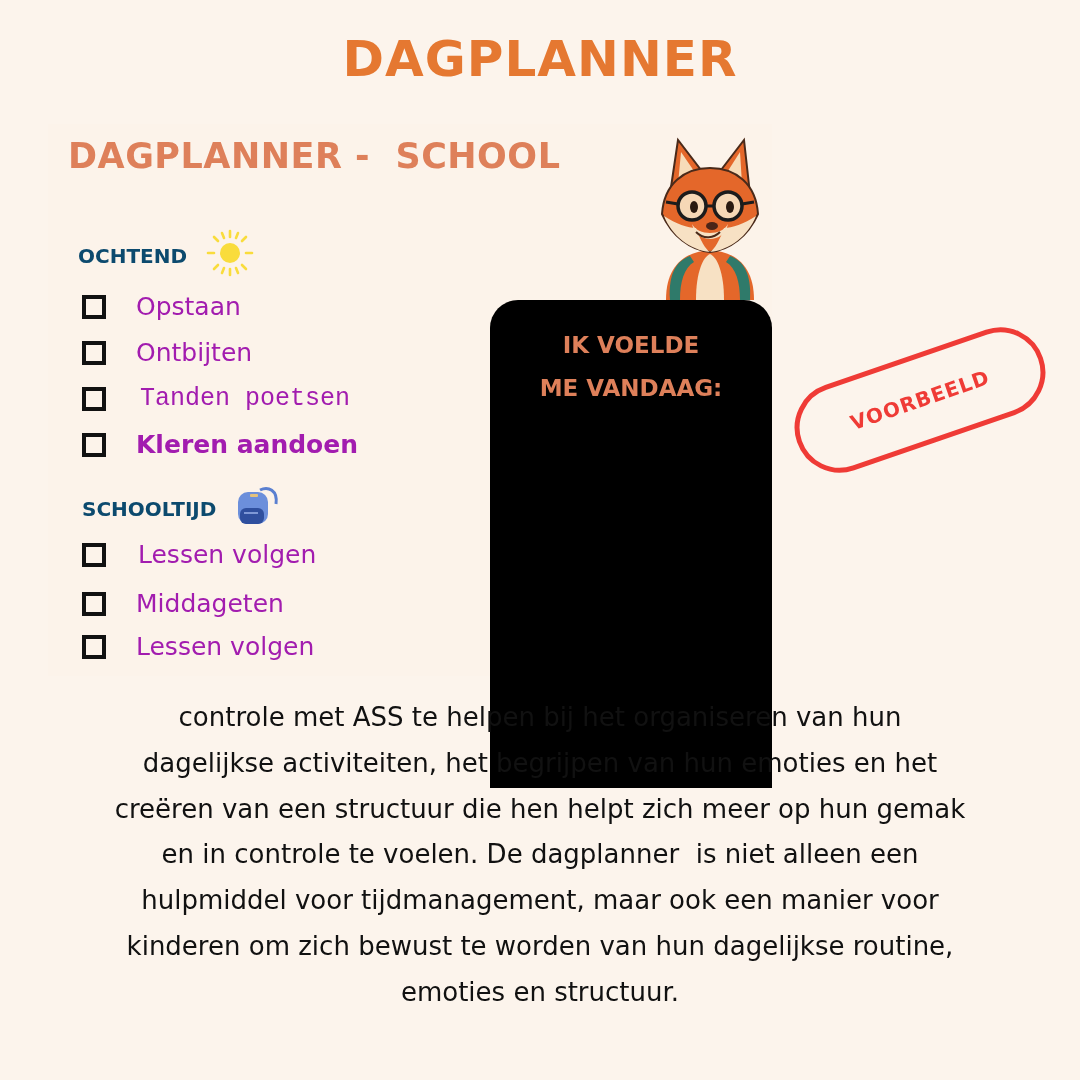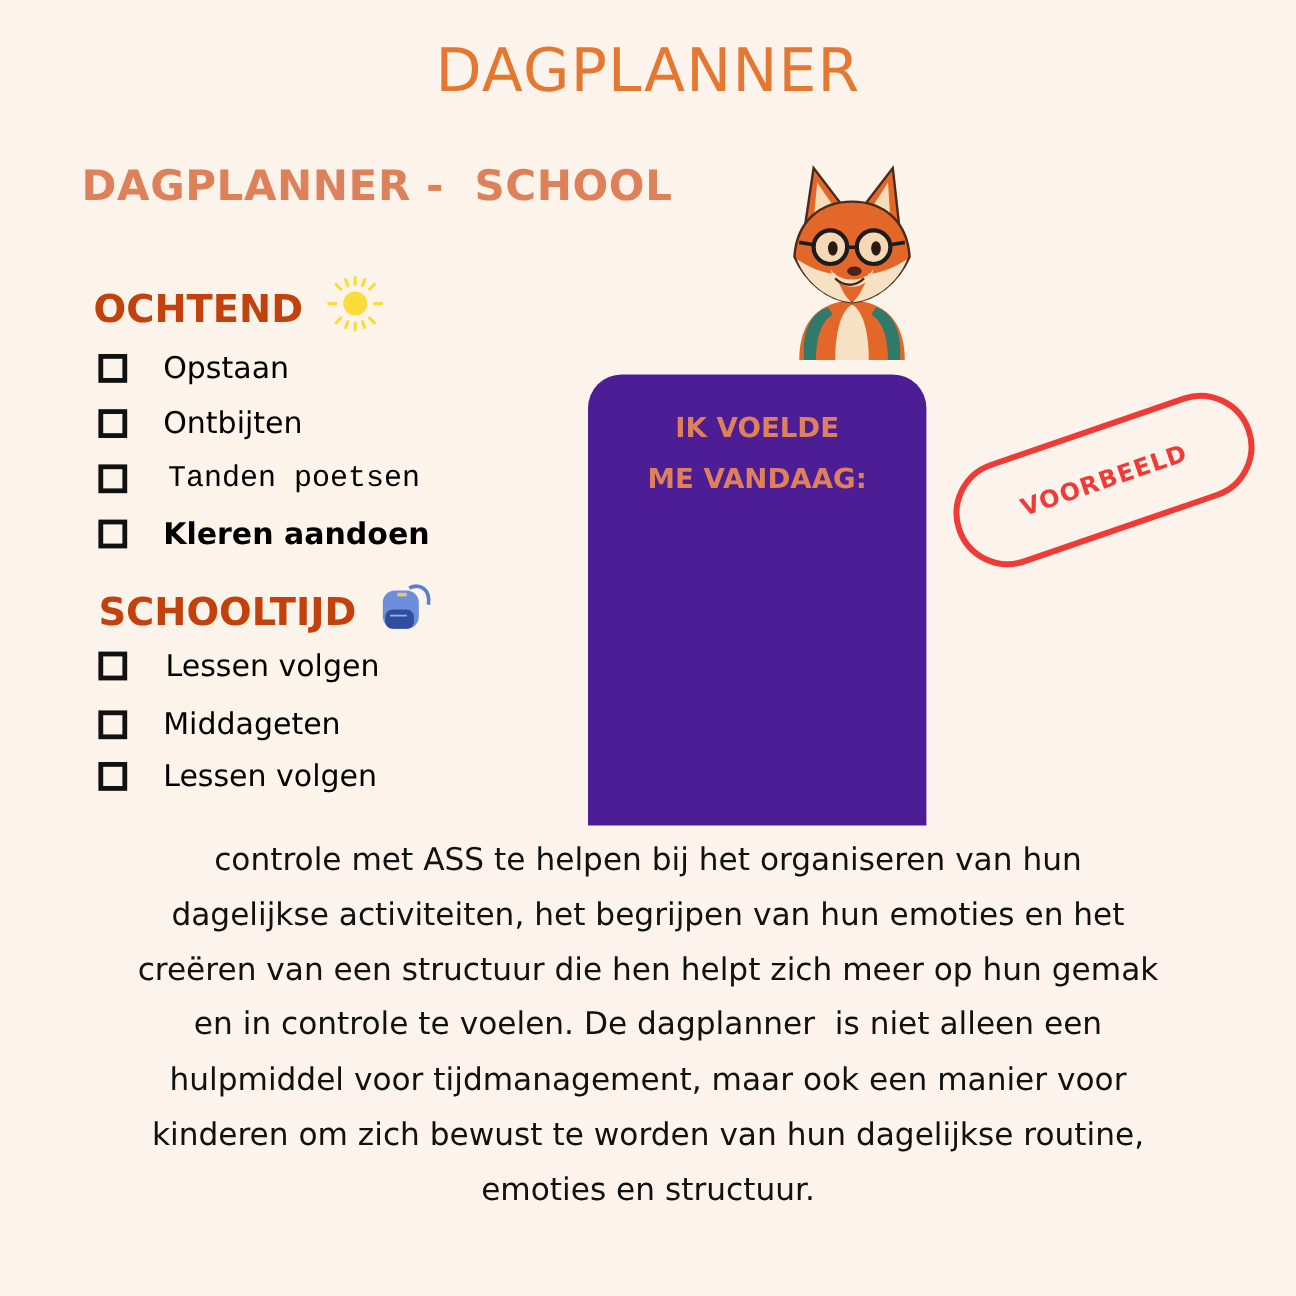--- a/index.html
+++ b/index.html
@@ -6,49 +6,49 @@
   body {
     width: 1080px; height: 1080px; overflow: hidden;
     background: #fcf4ec;
     font-family: "DejaVu Sans", sans-serif;
     position: relative;
   }
   .main-title {
     position: absolute; left: 0; top: 30px; width: 1080px;
     text-align: center;
     font-family: "DejaVu Sans", sans-serif;
-    font-weight: normal; font-size: 50px; letter-spacing: 1px;
+    font-weight: bold; font-size: 50px; letter-spacing: 1px;
     color: #e57831;
   }
   .card {
     position: absolute; left: 48px; top: 124px; width: 724px; height: 552px;
     background: #fcf3ea;
   }
   .card-title {
     position: absolute; left: 20px; top: 12px;
     font-family: "DejaVu Sans", sans-serif; font-weight: bold;
     font-size: 35px; color: #de805a; white-space: pre; letter-spacing: 0.5px;
   }
   .section-title {
-    position: absolute; font-weight: bold; font-size: 32px; color: #c2410c;
+    position: absolute; font-weight: bold; font-size: 20px; color: #0c4a6e;
     display: flex; align-items: center; gap: 18px;
   }
   .item {
     position: absolute; left: 34px; display: flex; align-items: center;
   }
   .checkbox {
     width: 24px; height: 24px; border: 4px solid #111; box-sizing: border-box;
     background: transparent; margin-right: 30px; flex: none;
   }
   .item-label {
-    font-family: "DejaVu Sans", sans-serif; font-size: 25px; color: #000000;
+    font-family: "DejaVu Sans", sans-serif; font-size: 25px; color: #a21caf;
   }
   .feelings {
-    position: absolute; left: 442px; top: 176px; width: 282px; height: 376px;
-    background: #4c1d95; border-top-left-radius: 28px; border-top-right-radius: 28px; margin-top: 12px;
+    position: absolute; left: 442px; top: 176px; width: 282px; height: 488px;
+    background: #000000; border-top-left-radius: 28px; border-top-right-radius: 28px;
   }
   .feelings-label {
     position: absolute; left: 0; top: 24px; width: 282px; text-align: center;
     font-weight: bold; font-size: 23px; line-height: 43px; color: #de805a;
   }
   .fox { position: absolute; left: 600px; top: 8px; width: 124px; height: 168px; }
   .stamp {
     position: absolute; left: 790px; top: 355px; width: 260px; height: 90px;
     border: 5px solid #ef3b36; border-radius: 48px; box-sizing: border-box;
     transform: rotate(-19deg); display: flex; align-items: center; justify-content: center;

